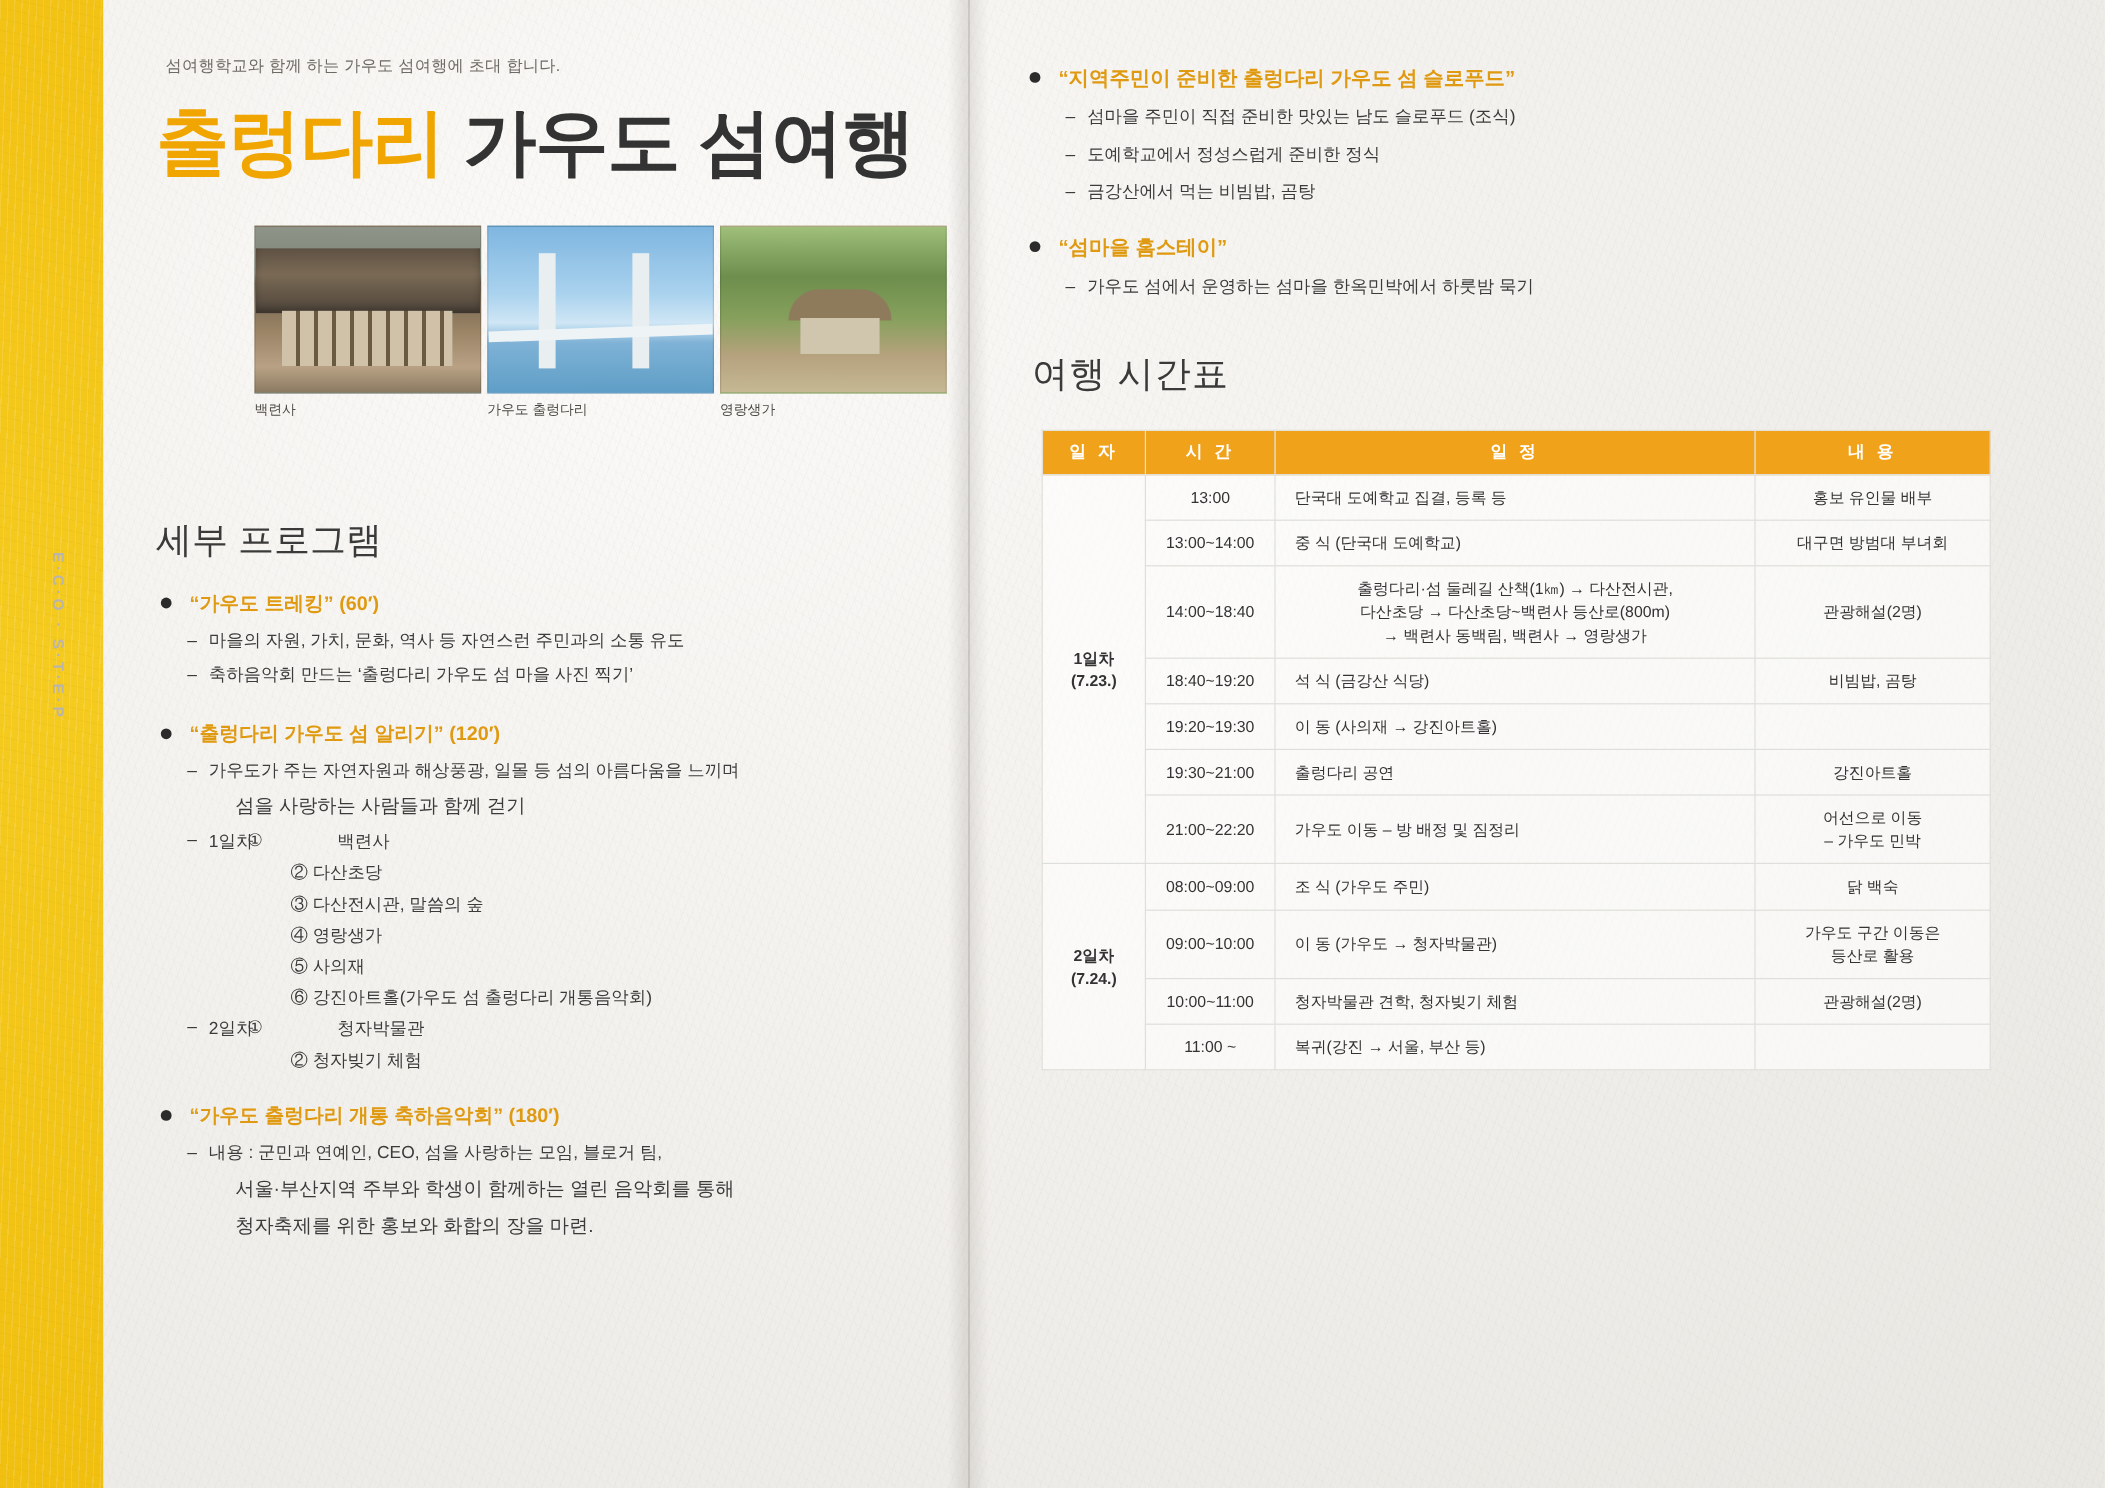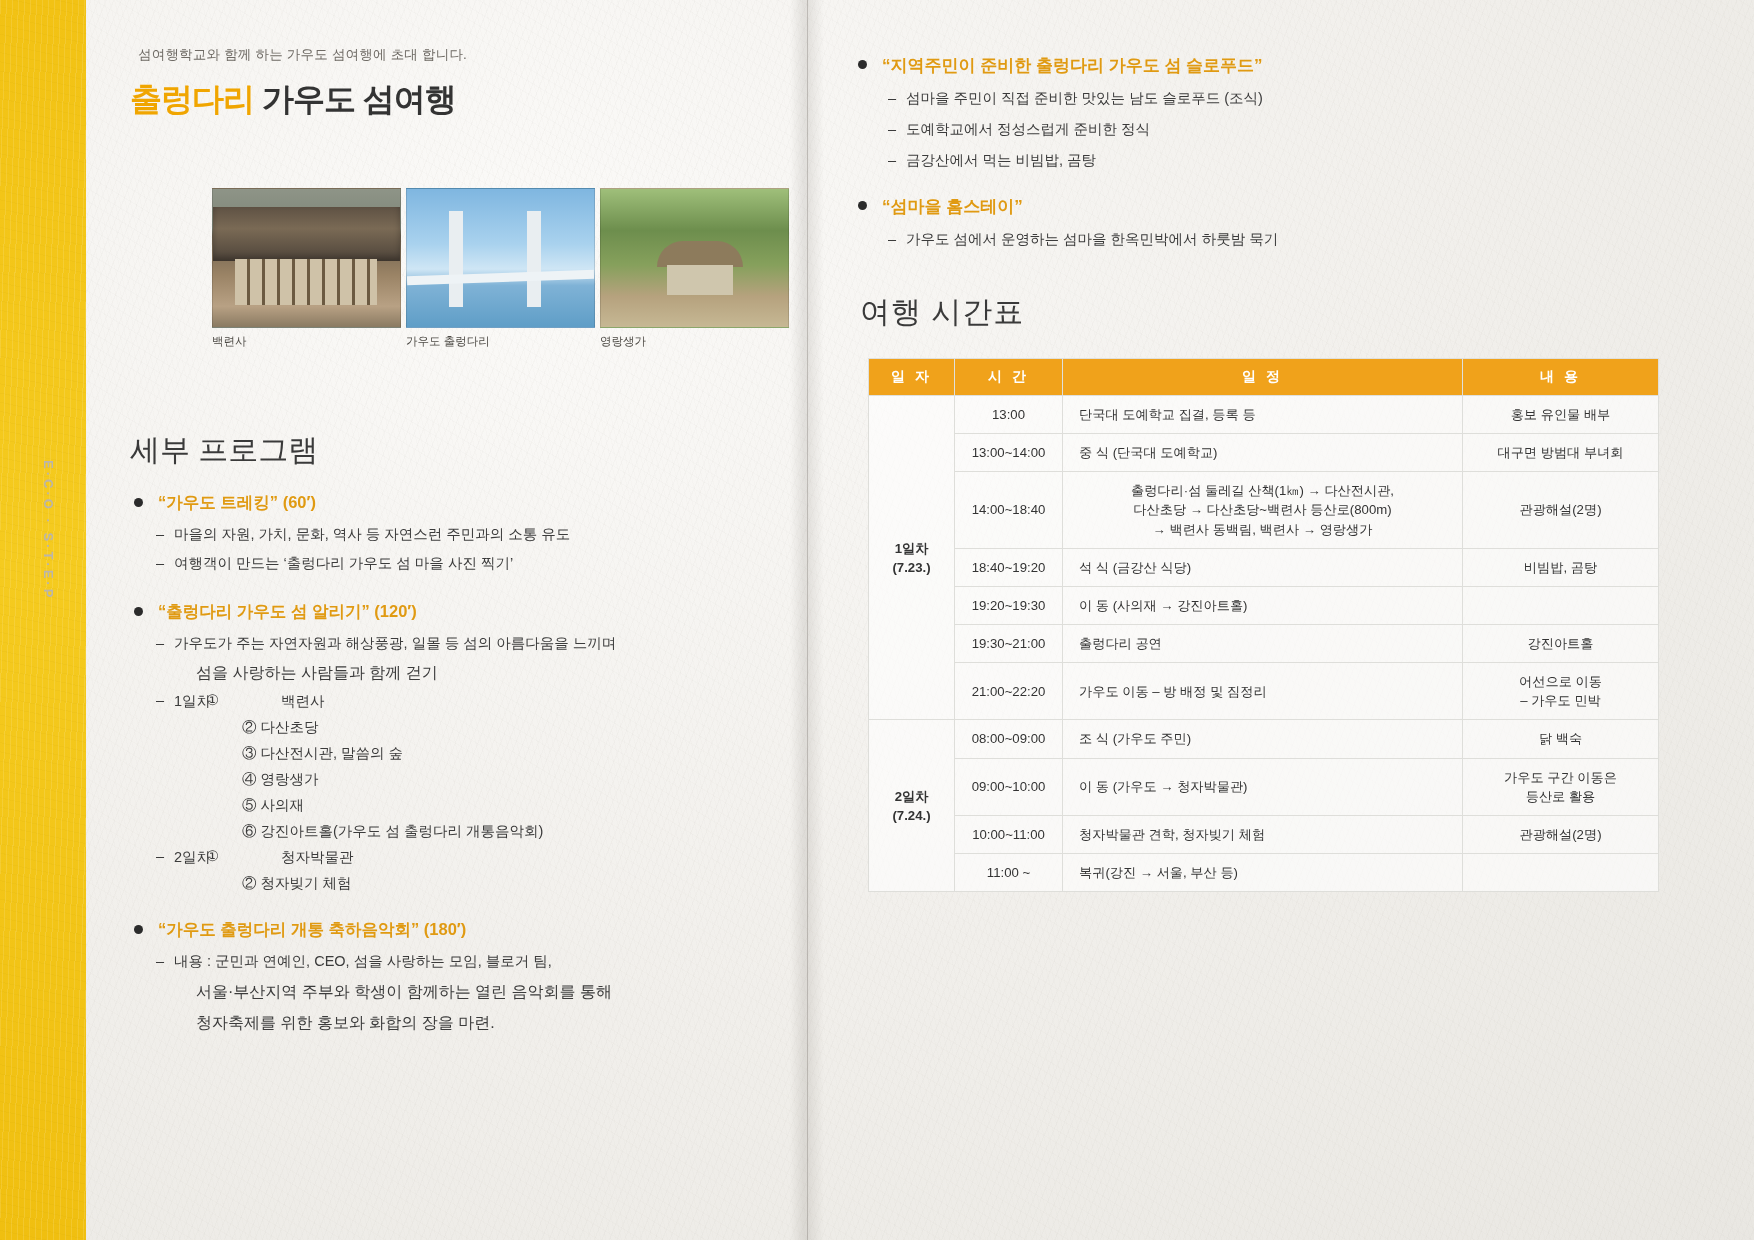--- a/index.html
+++ b/index.html
@@ -80,21 +80,21 @@
   .kicker {
     position: absolute;
     left: 52px; top: 46px;
     font-size: 13.5px;
     color: #6e6a64;
     letter-spacing: .2px;
   }
   .title {
     position: absolute;
     left: 44px; top: 78px;
-    font-size: 32px;
+    font-size: 61px;
     font-weight: 700;
     color: #333;
     letter-spacing: -1px;
     white-space: nowrap;
   }
   .title .hl { color: #f0a500; }
 
   .photos {
     position: absolute;
     left: 126px; top: 188px;
@@ -346,21 +346,21 @@
     <div class="section-head prog-head">세부 프로그램</div>
 
     <div class="bullets">
 
       <div class="b-group">
         <div class="b-title">
           <span class="dot"></span>
           <span>“가우도 트레킹” (60′)</span>
         </div>
         <div class="b-line"><span class="dash">–</span><span>마을의 자원, 가치, 문화, 역사 등 자연스런 주민과의 소통 유도</span></div>
-        <div class="b-line"><span class="dash">–</span><span>여행객이 만드는 ‘출렁다리 가우도 섬 마을 사진 찍기’</span></div>
+        <div class="b-line"><span class="dash">–</span><span>축하음악회 만드는 ‘출렁다리 가우도 섬 마을 사진 찍기’</span></div>
       </div>
 
       <div class="b-group">
         <div class="b-title">
           <span class="dot"></span>
           <span>“출렁다리 가우도 섬 알리기” (120′)</span>
         </div>
         <div class="b-line"><span class="dash">–</span><span>가우도가 주는 자연자원과 해상풍광, 일몰 등 섬의 아름다움을 느끼며</span></div>
         <div class="b-cont">섬을 사랑하는 사람들과 함께 걷기</div>
 

